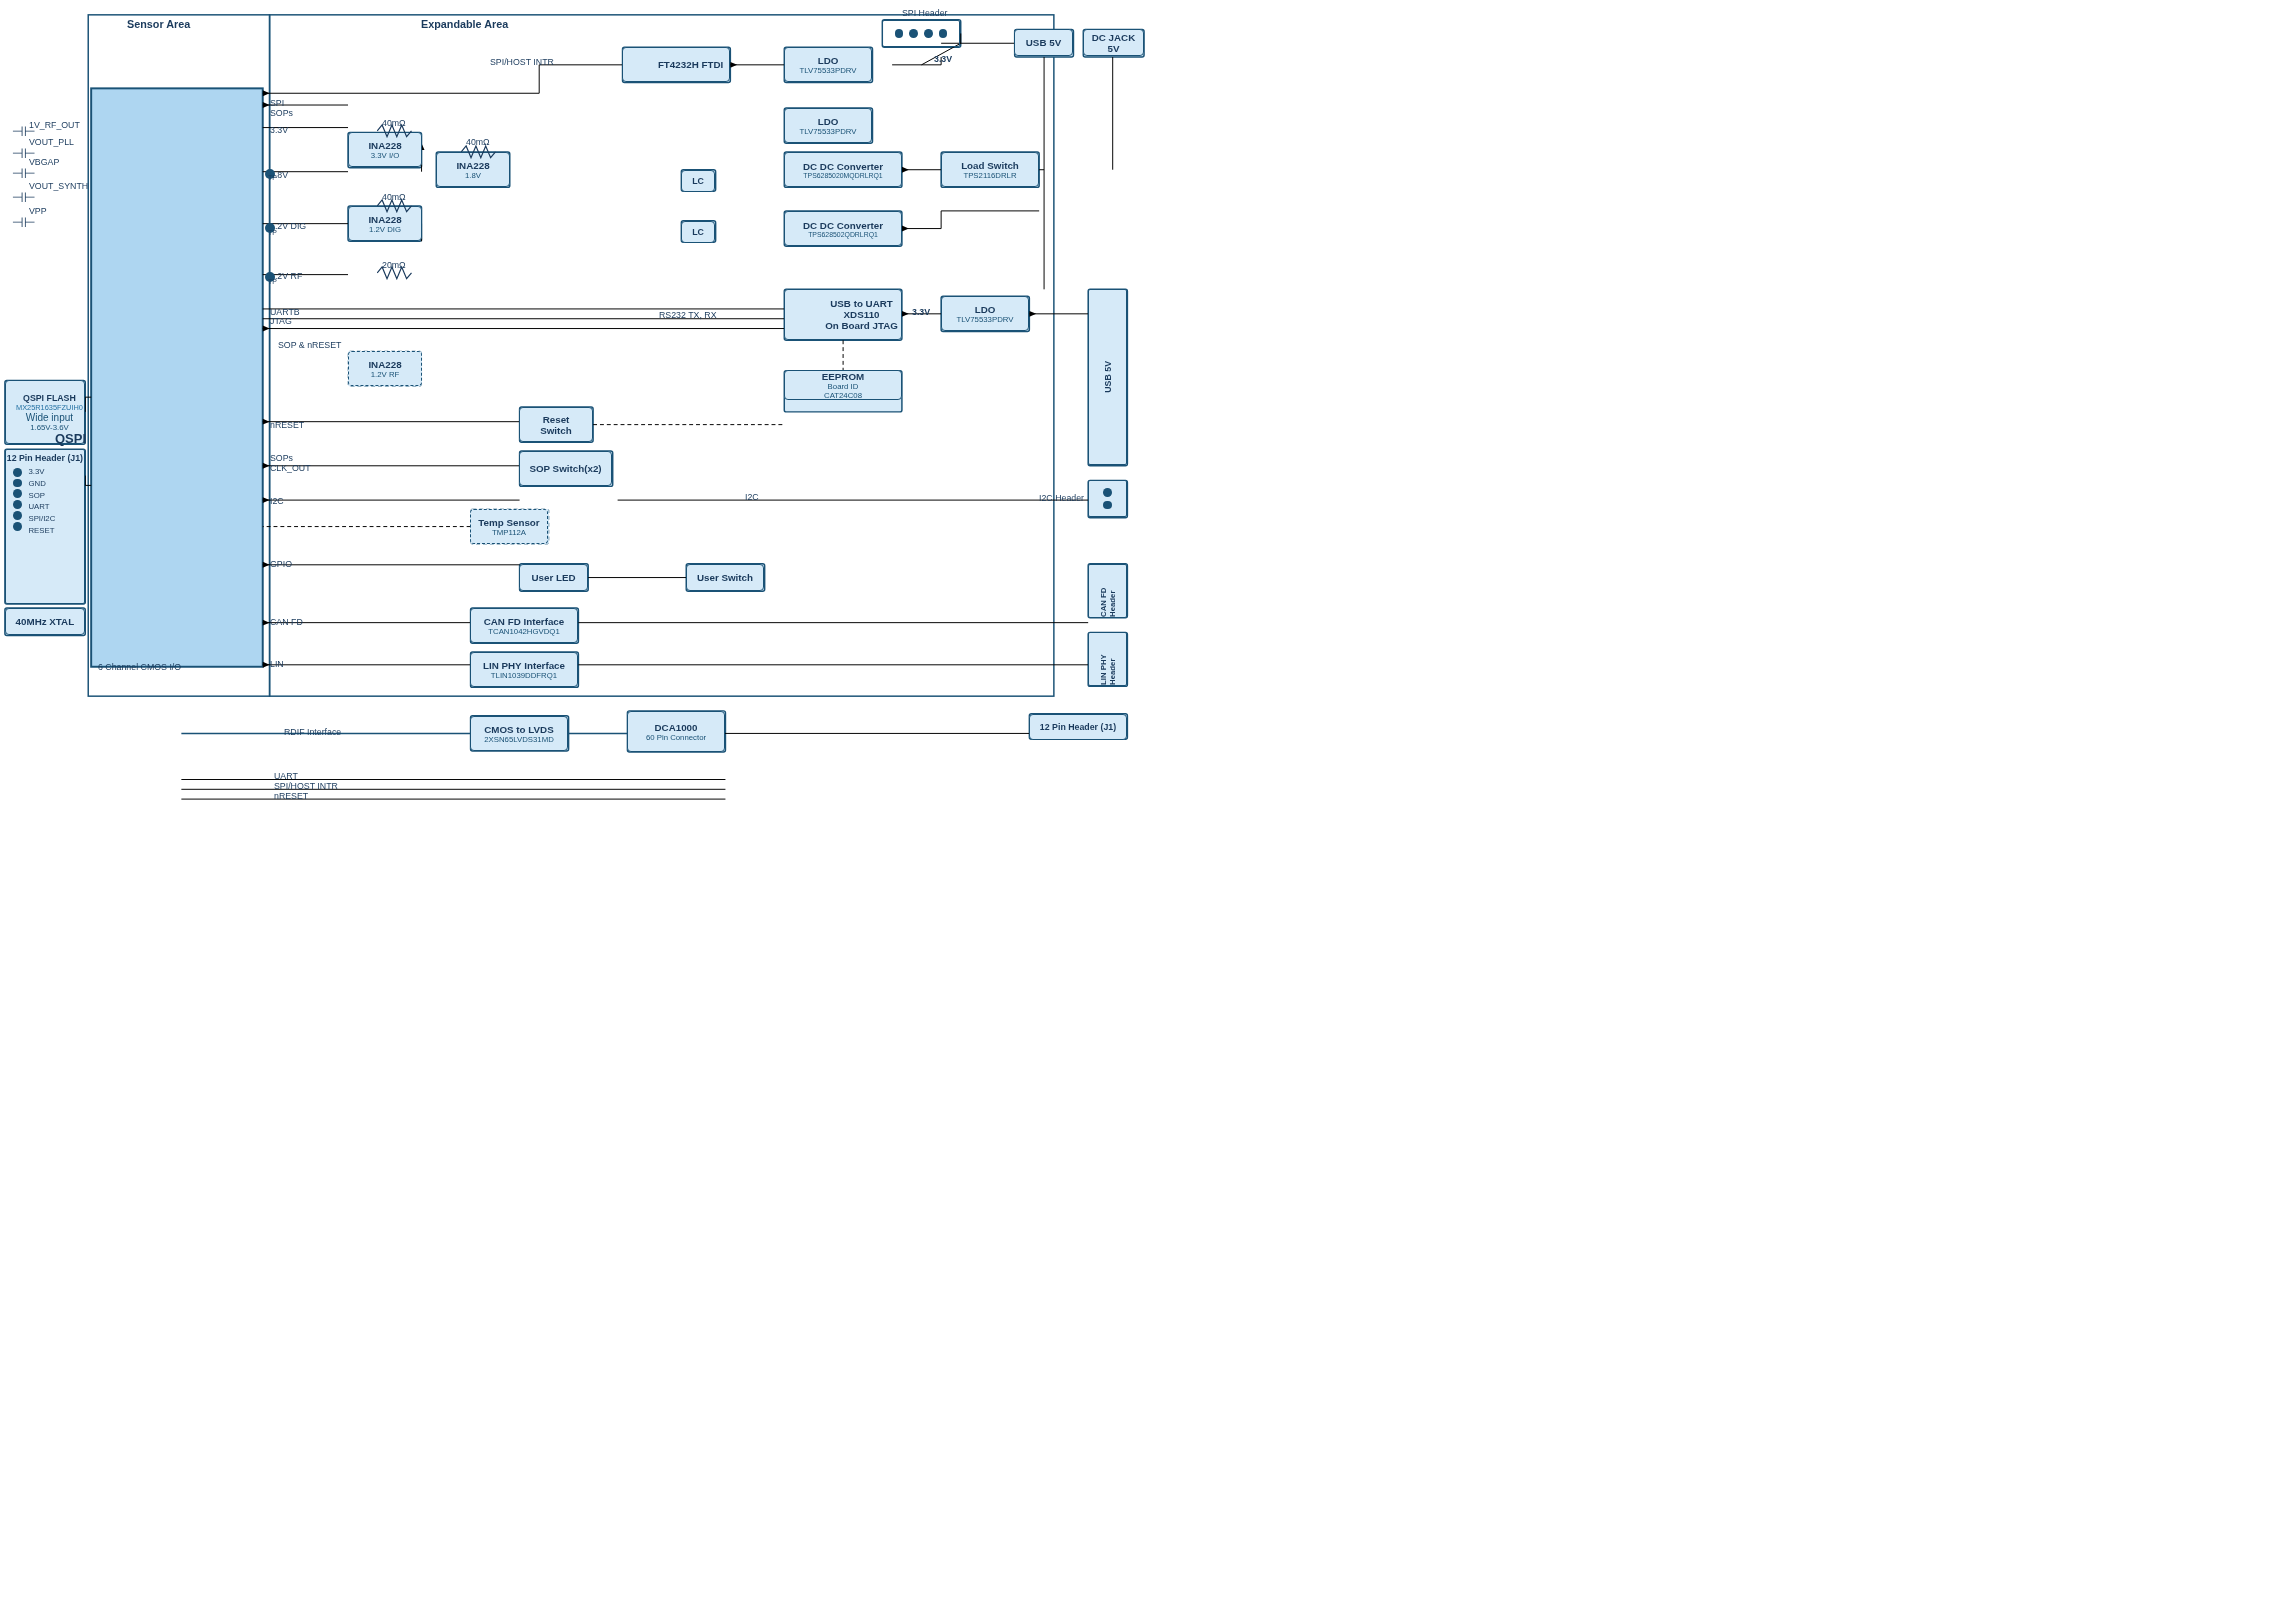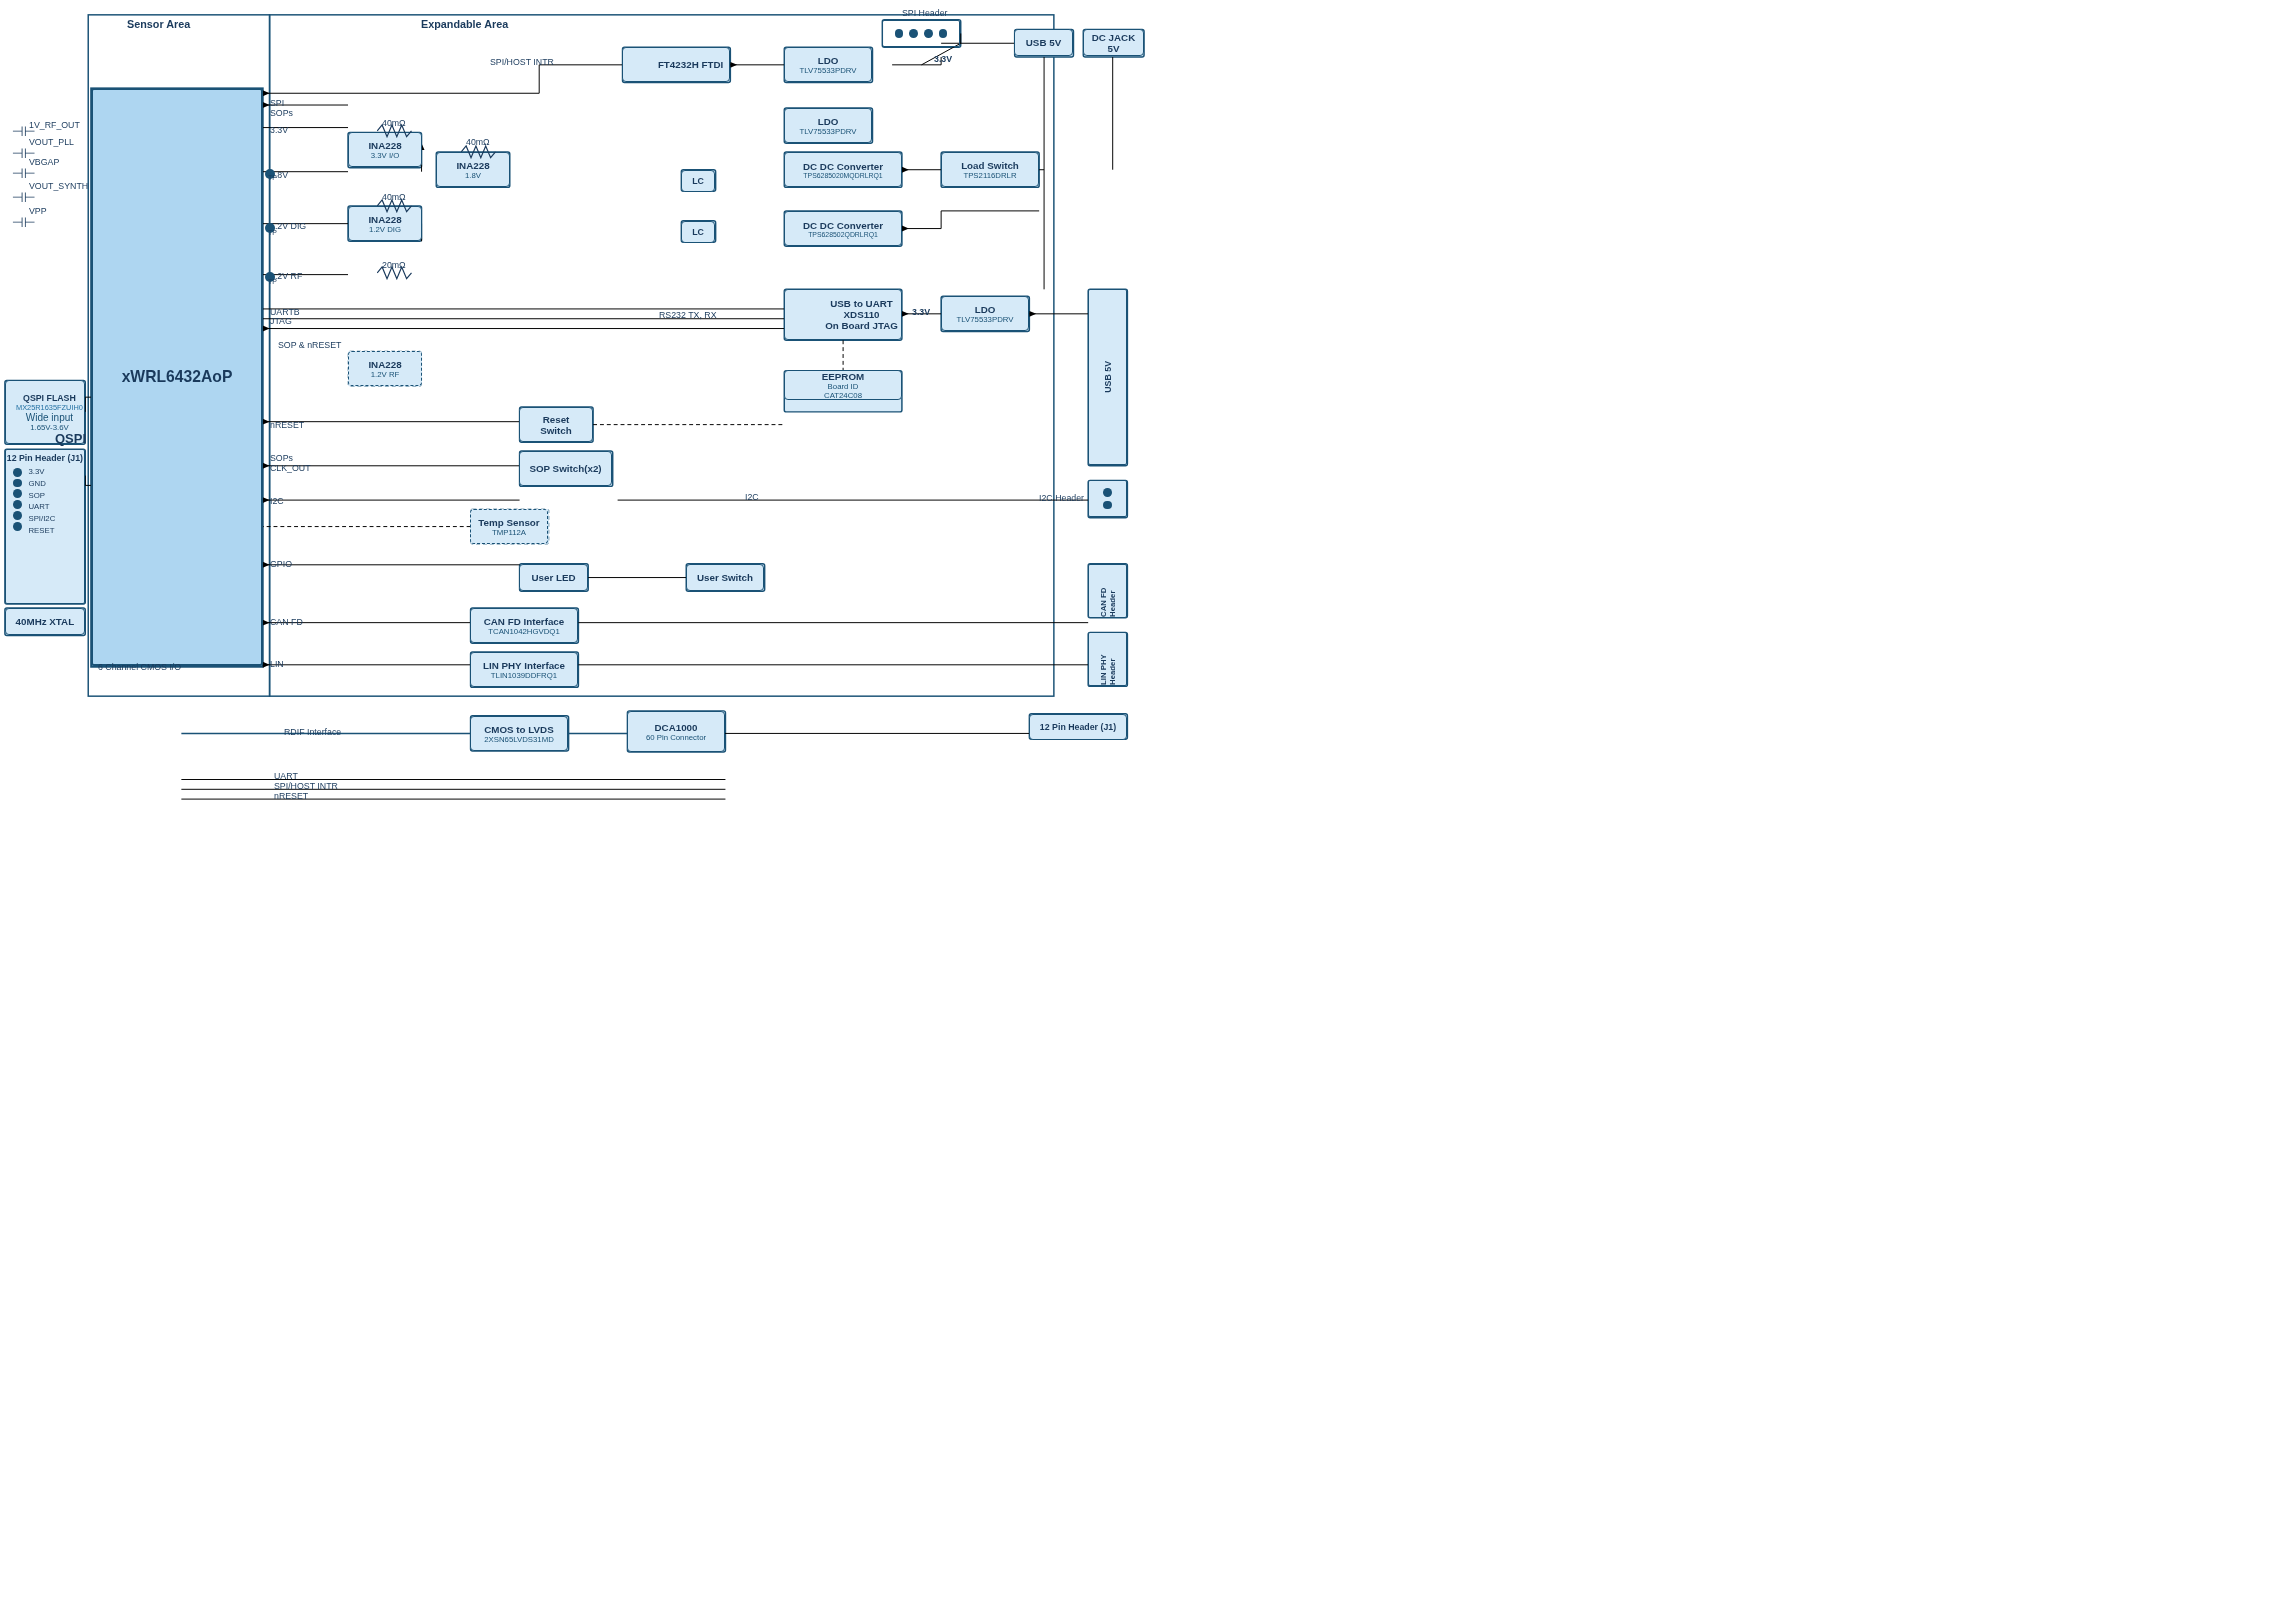--- a/index.html
+++ b/index.html
@@ -294,23 +294,20 @@
   <line x1="87" y1="405" x2="87" y2="420" stroke="#000" stroke-width="1"></line>
 
   <line x1="87" y1="485" x2="87" y2="495" stroke="#000" stroke-width="1"></line>
   <line x1="87" y1="495" x2="93" y2="495" stroke="#000" stroke-width="1"></line>
 
 </svg>
 
 <div class="area-label" style="left:127px; top:17.6px;">Sensor Area</div>
 <div class="area-label" style="left:421px; top:17.6px;">Expandable Area</div>
 
-<div class="chip-box" style="left:91px; top:88px; width:172px; height:578px;">
-  <span>xWRL6432AoP</span>
-</div>
 <div class="label" style="left:98px; top:662px; font-size:8.8px;">6 Channel CMOS I/O</div>
 
 <div class="label" style="left:29px; top:120px;">1V_RF_OUT</div>
 <div class="label" style="left:29px; top:137px;">VOUT_PLL</div>
 <div class="label" style="left:29px; top:157px;">VBGAP</div>
 <div class="label" style="left:29px; top:181px;">VOUT_SYNTH</div>
 <div class="label" style="left:29px; top:206px;">VPP</div>
 
 <div style="position:absolute; left:11.8px; top:123px; font-size:13.7px; color:#1a3a5c;">⊣⊢</div>
 <div style="position:absolute; left:11.8px; top:145px; font-size:13.7px; color:#1a3a5c;">⊣⊢</div>

